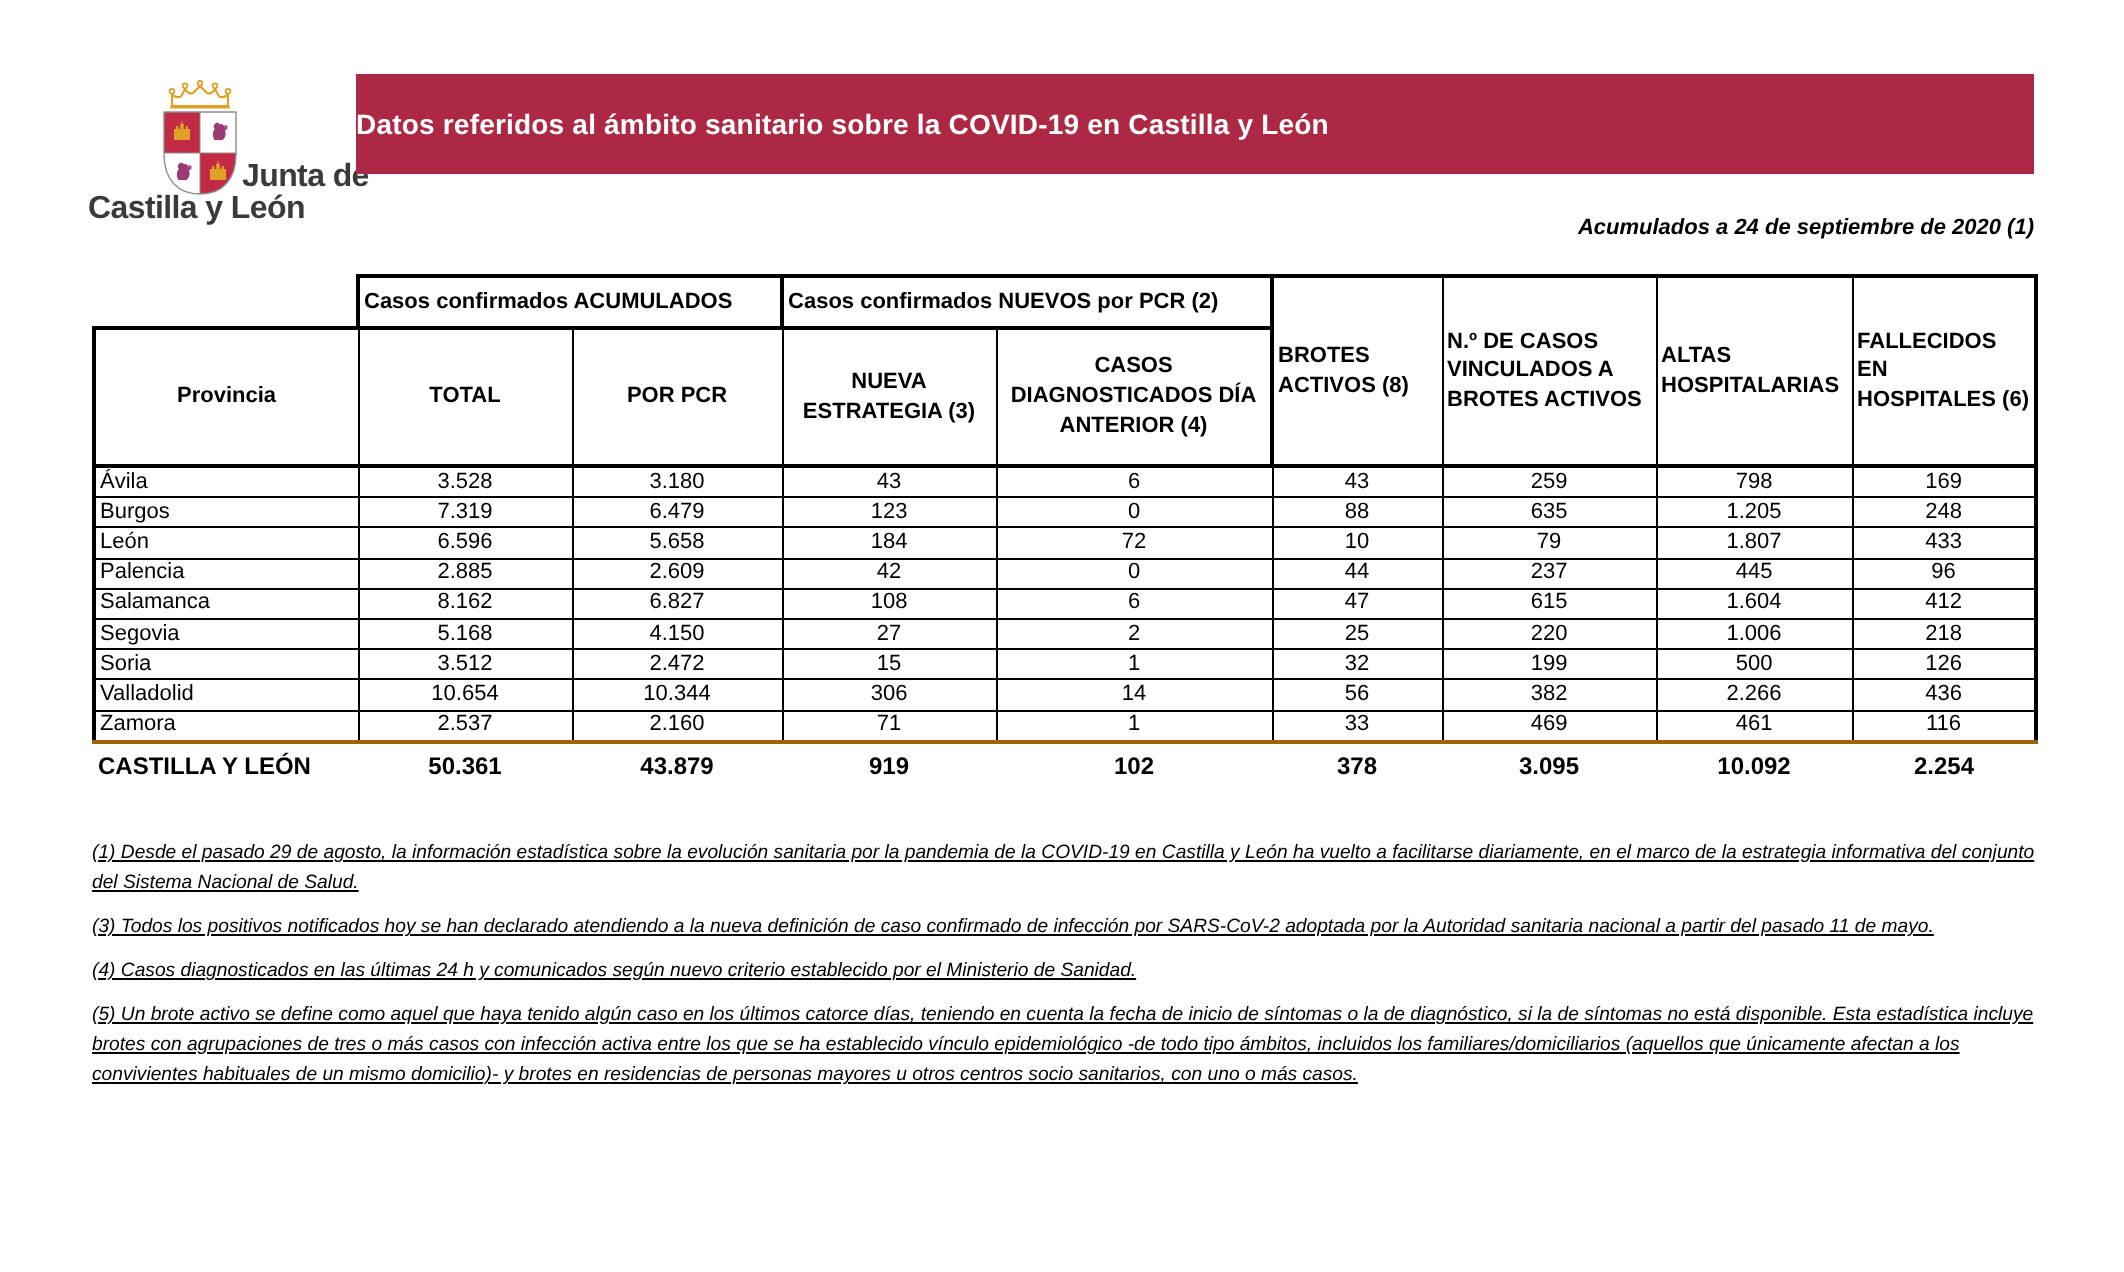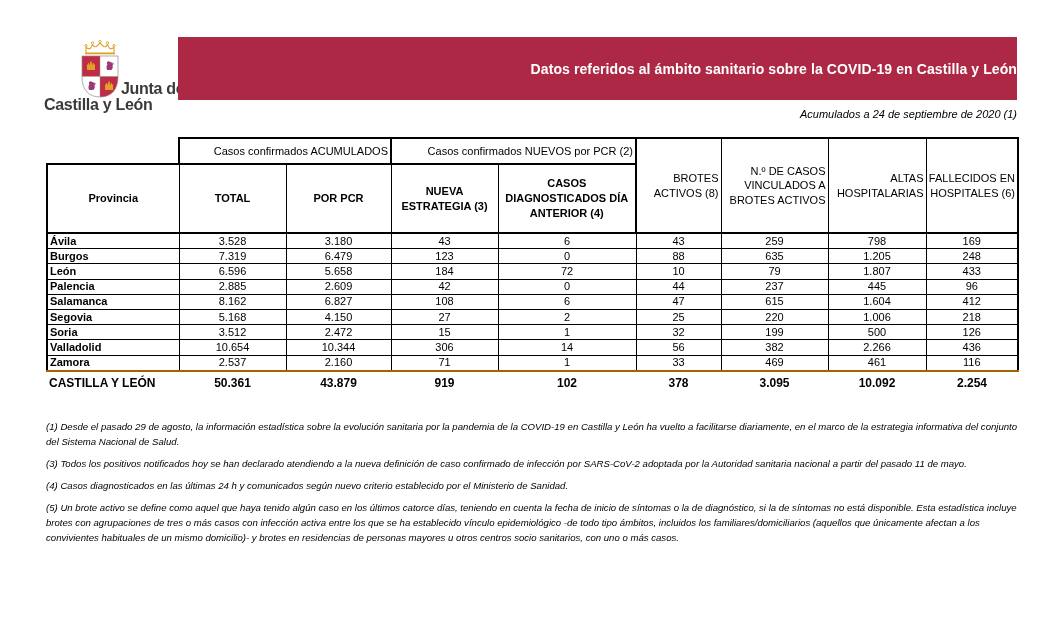--- a/index.html
+++ b/index.html
@@ -8,60 +8,60 @@
 
   
   .logo{position:absolute;left:44px;top:36px;width:134px;height:80px;}
   .logo svg{position:absolute;left:34px;top:4px;}
   .logo .l1{position:absolute;left:77px;top:44px;font-size:16px;font-weight:bold;
             color:#3a3a38;letter-spacing:-0.3px;white-space:nowrap;}
   .logo .l2{position:absolute;left:0;top:60px;font-size:16px;font-weight:bold;
             color:#3a3a38;letter-spacing:-0.3px;white-space:nowrap;}
 
   
-  .banner{position:absolute;left:178px;top:37px;width:839px;height:63px;background:#AC2845;
-          display:flex;align-items:center;justify-content:flex-end;}
+  .banner{position:absolute;left:178px;top:37px;width:839px;height:50px;background:#AC2845;
+          display:flex;align-items:center;justify-content:flex-start;}
   .banner span{color:#fff;font-weight:bold;font-size:14px;letter-spacing:0.1px;}
 
-  .subtitle{position:absolute;top:108px;right:45px;font-style:italic;font-size:11px;color:#000;}
+  .subtitle{position:absolute;top:108px;right:45px;font-style:italic;font-size:11px;color:#000;font-weight:bold;}
 
   
   table.main{position:absolute;left:46px;top:137px;width:971px;border-collapse:collapse;
              table-layout:fixed;font-size:11px;}
   table.main th, table.main td{padding:0 2px;overflow:hidden;}
 
   tr.r-group th{border:1px solid #000;border-top:2px solid #000;height:24px;
-                font-size:11px;font-weight:normal;text-align:right;vertical-align:middle;line-height:1.1;}
+                font-size:11px;font-weight:bold;text-align:left;vertical-align:middle;line-height:1.1;}
   td.empty{border:none;background:#fff;}
   th.g-acum{border-left:2px solid #000 !important;}
   th.g-nuevos{border-left:2px solid #000 !important;}
   th.h-brotes{border-left:2px solid #000 !important;}
   th.h-fall{border-right:2px solid #000 !important;margin-top:16px;}
   tr.r-group th.vh{border-bottom:2px solid #000;line-height:1.3;}
 
   tr.r-sub th{border:1px solid #000;border-top:2px solid #000;border-bottom:2px solid #000;
               height:67px;font-size:11px;font-weight:bold;text-align:center;
               vertical-align:middle;line-height:1.35;}
   th.h-prov{border-left:2px solid #000 !important;}
 
   #data-rows td{border:1px solid #000;height:14.2px;line-height:13px;text-align:center;
                 vertical-align:middle;font-size:11px;}
-  #data-rows td.prov{text-align:left;font-weight:bold;}
+  #data-rows td.prov{text-align:left;font-weight:normal;}
   #data-rows td:first-child{border-left:2px solid #000;}
   #data-rows td:last-child{border-right:2px solid #000;}
   #data-rows tr:last-child td{border-bottom:2px solid #a16207;}
 
   tfoot td{border:none;font-weight:bold;font-size:12px;height:22px;text-align:center;
            vertical-align:middle;}
   tfoot td.prov{text-align:left;}
 
   
   .footnotes{position:absolute;left:46px;top:419px;width:972px;font-style:italic;
              font-size:9.6px;line-height:15px;color:#000;}
-  .footnotes p{margin:0 0 7px 0;}
+  .footnotes p{margin:0 0 7px 0;text-decoration:underline;}
 </style>
 </head>
 <body>
 
 <div class="page">
 
   <div class="logo">
     <svg width="44" height="58" viewBox="0 0 44 58">
 
       <g>

